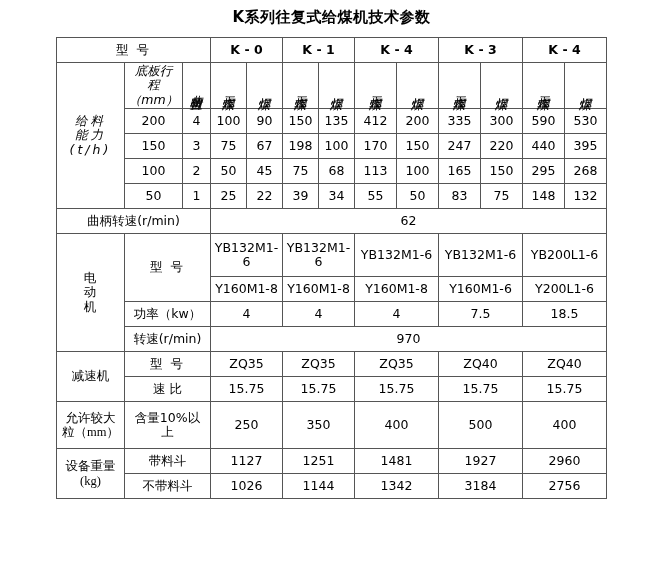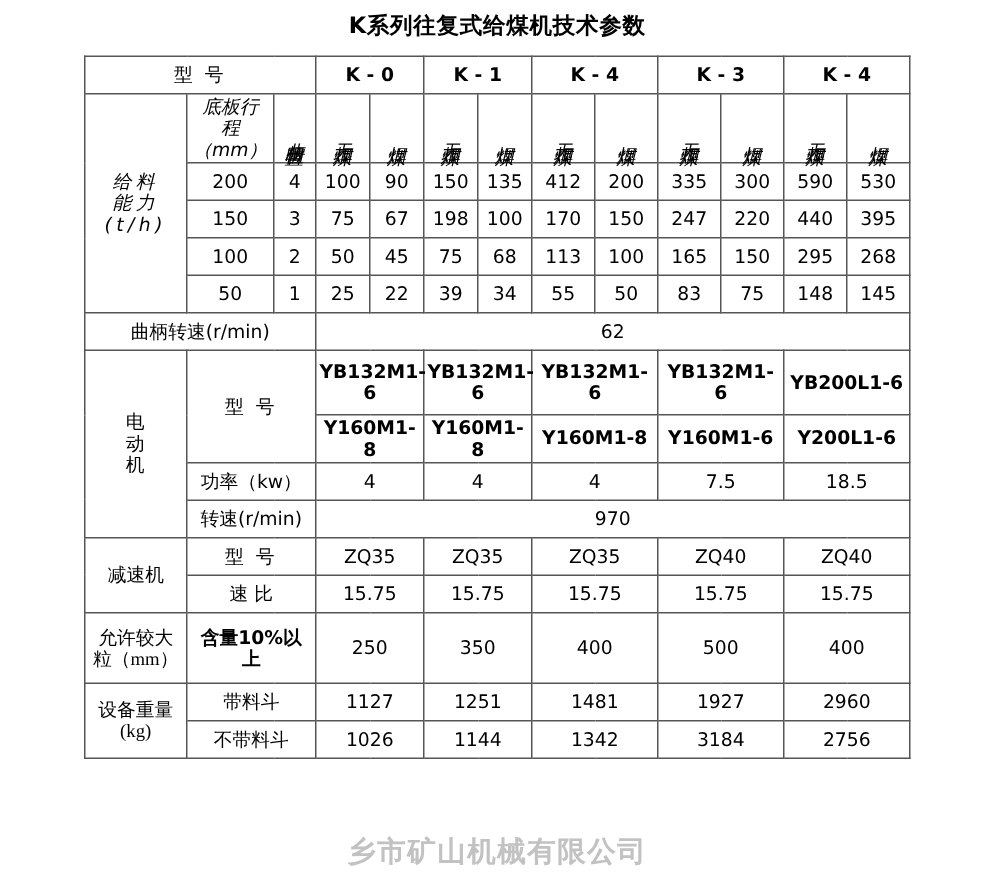--- a/index.html
+++ b/index.html
@@ -67,21 +67,20 @@
   .rowlabel {
     font-size: 12.5px;
     font-family: Liberation Serif, serif;
   }
   .tall {
     height: 84px;
     font-style: italic;
   }
   .small {
     font-size: 11.5px;
-    font-weight: bold;
   }
   .motor-label {
     font-size: 13px;
     letter-spacing: 1px;
     line-height: 1.7;
   }
   .watermark {
     position: absolute;
     left: 0;
     right: 0;
@@ -204,21 +203,21 @@
       <td>1</td>
       <td>25</td>
       <td>22</td>
       <td>39</td>
       <td>34</td>
       <td>55</td>
       <td>50</td>
       <td>83</td>
       <td>75</td>
       <td>148</td>
-      <td>145</td>
+      <td>132</td>
     </tr>
 
     <tr>
       <td colspan="3">曲柄转速(r/min)</td>
       <td colspan="10">62</td>
     </tr>
 
     <tr>
       <td rowspan="4" class="motor-label">
         <div>电</div>
@@ -308,15 +307,14 @@
       <td colspan="2">1026</td>
       <td colspan="2">1144</td>
       <td colspan="2">1342</td>
       <td colspan="2">3184</td>
       <td colspan="2">2756</td>
     </tr>
 
   </tbody>
     </table>
 
-  <div class="watermark">乡市矿山机械有限公司</div>
 
 </div>
 
 </body></html>

